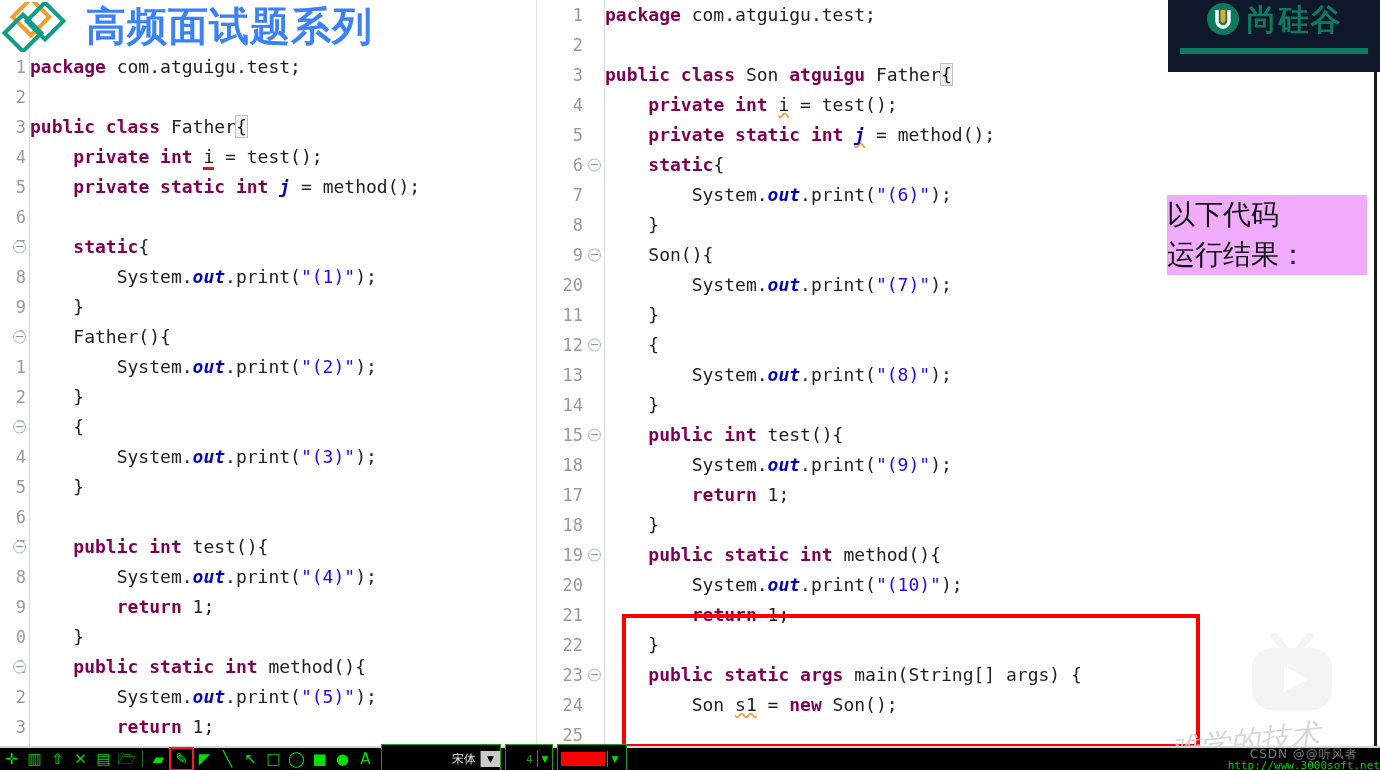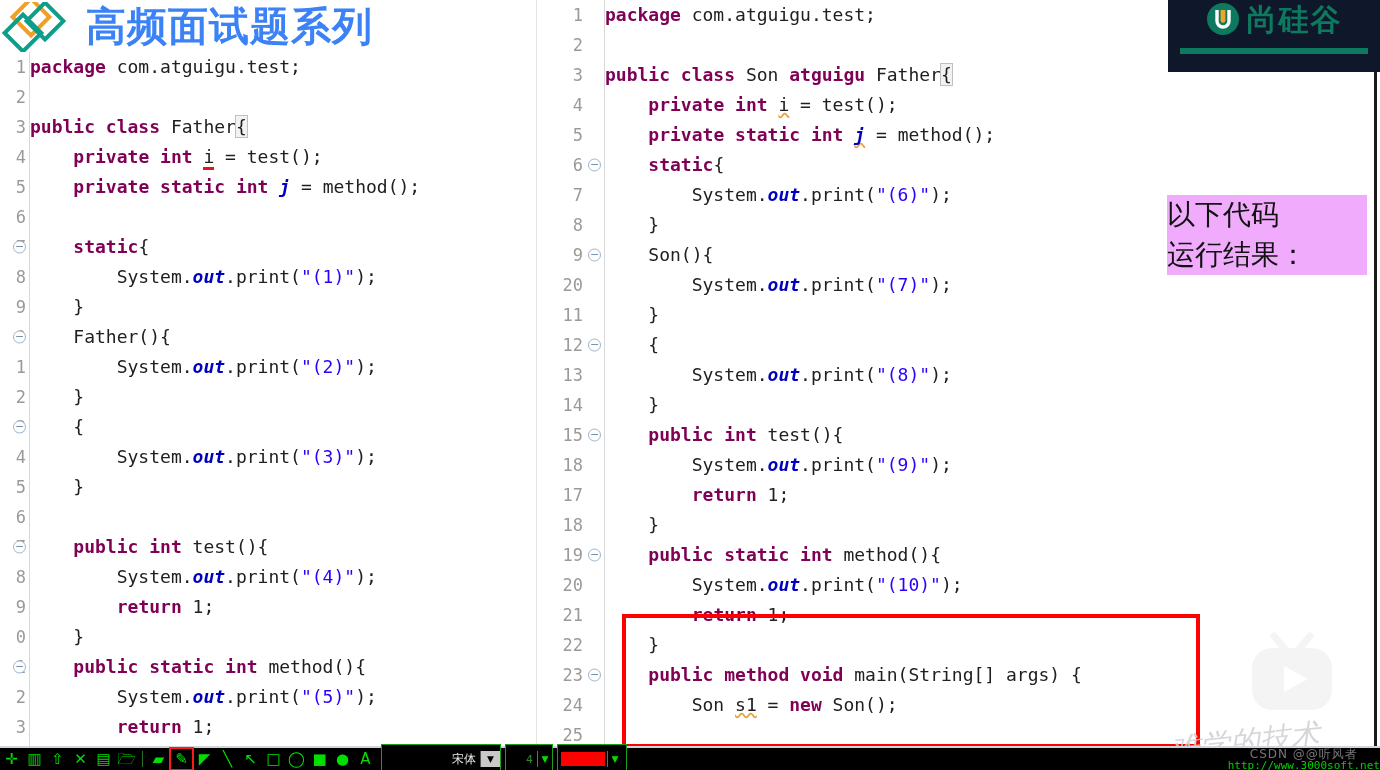--- a/index.html
+++ b/index.html
@@ -274,21 +274,21 @@
         <div class="cl">        System.<span class="fld">out</span>.print(<span class="str">"(8)"</span>);</div>
         <div class="cl">    }</div>
         <div class="cl">    <span class="kw">public int</span> test(){</div>
         <div class="cl">        System.<span class="fld">out</span>.print(<span class="str">"(9)"</span>);</div>
         <div class="cl">        <span class="kw">return</span> 1;</div>
         <div class="cl">    }</div>
         <div class="cl">    <span class="kw">public static int</span> method(){</div>
         <div class="cl">        System.<span class="fld">out</span>.print(<span class="str">"(10)"</span>);</div>
         <div class="cl">        <span class="kw">return</span> 1;</div>
         <div class="cl">    }</div>
-        <div class="cl">    <span class="kw">public method void</span> main(String[] args) {</div>
+        <div class="cl">    <span class="kw">public static args</span> main(String[] args) {</div>
         <div class="cl">        Son <span class="err">s1</span> = <span class="kw">new</span> Son();</div>
       </div>
   </div>
 
   <div id="right-white"></div>
   <div id="right-border"></div>
 
   <div id="red-box"></div>
 
   <div id="header-mask"></div>

